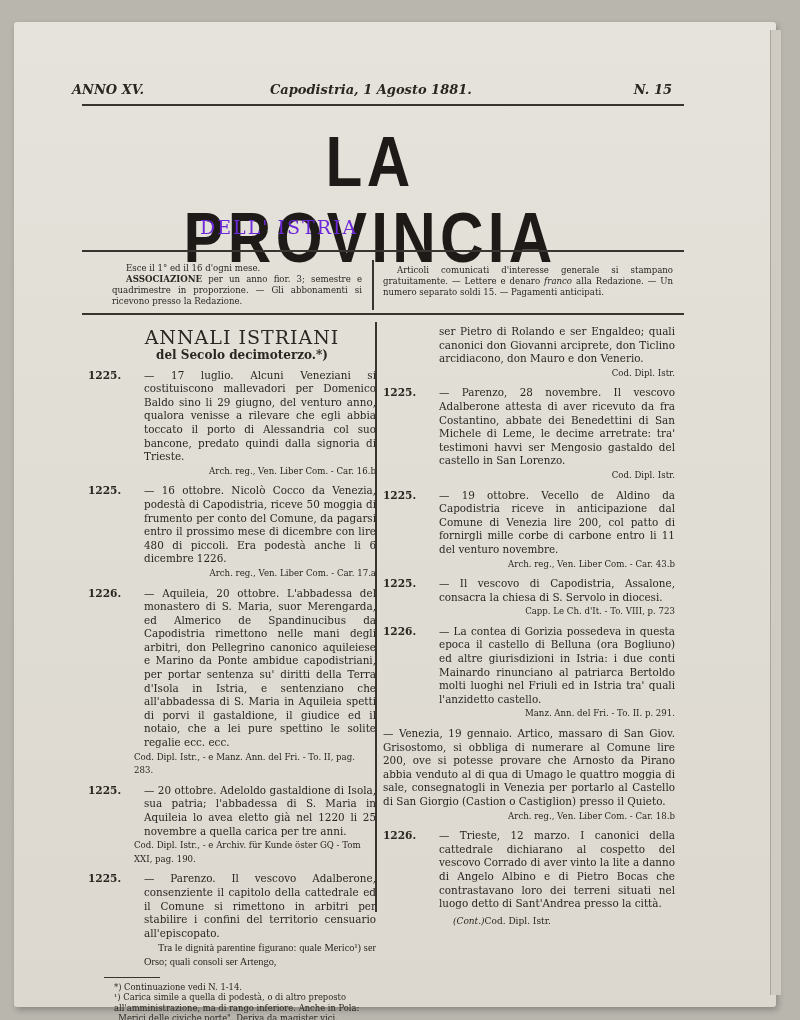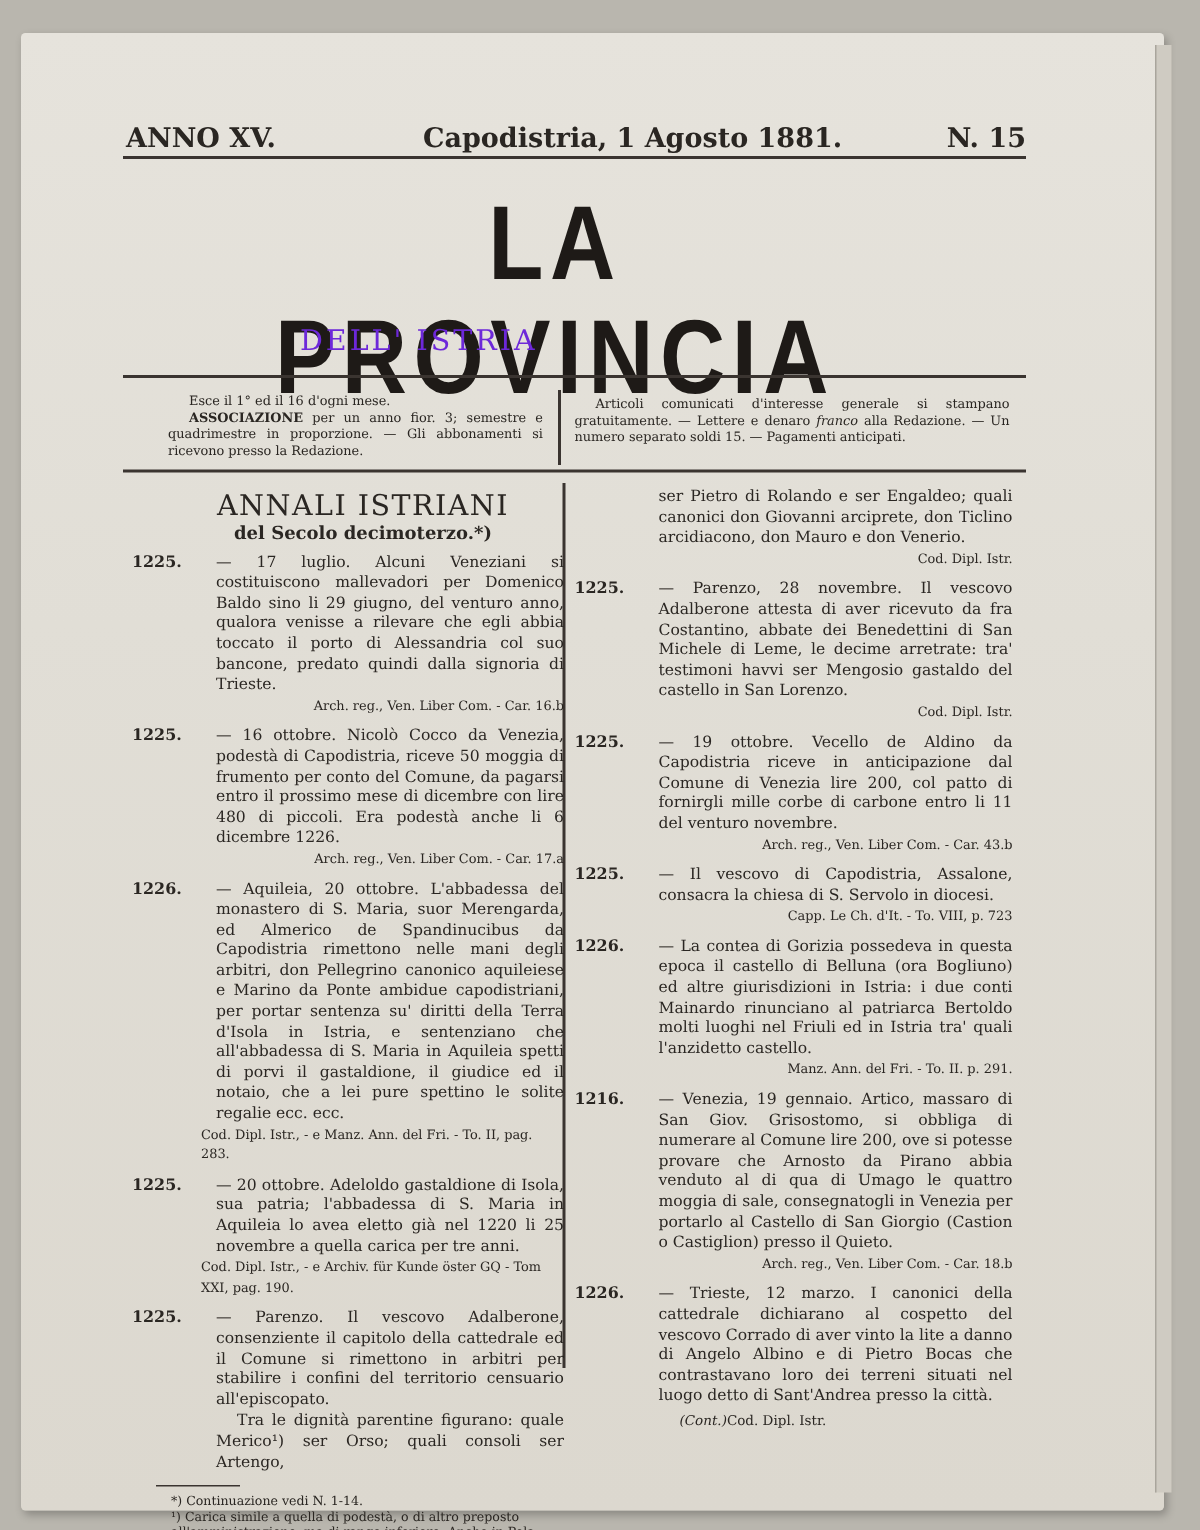--- a/index.html
+++ b/index.html
@@ -14,22 +14,22 @@
     position: absolute; left: 14px; top: 22px; width: 762px; height: 985px;
     background: linear-gradient(180deg, #e6e3dc 0%, #e1ded6 40%, #dcd8cf 100%);
     box-shadow: 2px 3px 6px rgba(0,0,0,0.25);
     border-radius: 3px;
   }
   .page-edge {
     position: absolute; left: 770px; top: 30px; width: 10px; height: 965px;
     background: #cfcbc2; border-left: 1px solid #a9a59c;
   }
   .masthead-top {
-    position: absolute; left: 84px; top: 82px; width: 600px; height: 20px;
-    font-size: 18px; font-weight: bold;
+    position: absolute; left: 72px; top: 82px; width: 600px; height: 20px;
+    font-size: 13px; font-weight: bold; font-style: italic;
   }
   .masthead-top span { position: absolute; top: 0; }
   .m-anno { left: 0; }
   .m-date { left: 198px; }
   .m-num { right: 0; }
   .rule { position: absolute; background: #3a3430; }
   .title {
     position: absolute; left: 130px; top: 124px; width: 480px; text-align: center;
     font-family: "Liberation Sans", sans-serif; font-weight: bold;
     font-size: 70px; letter-spacing: 5px; line-height: 76px;
@@ -60,21 +60,21 @@
   }
   .section-sub {
     text-align: center; font-weight: bold; font-size: 12px; margin-left: 20px; margin-bottom: 6px;
   }
   .entry { display: flex; margin-bottom: 1px; }
   .entry .yr { width: 56px; flex: none; font-weight: bold; font-size: 10.6px; }
   .entry .txt { flex: 1; text-align: justify; }
   .src { text-align: right; font-size: 8.6px; margin: 1px 0 6px 0; }
   .src.center { text-align: left; padding-left: 46px; }
   .para { padding-left: 56px; text-align: justify; }
-  .para.indent-first { text-indent: 14px; }
+  .para.indent-first { text-indent: 14px; font-family: Liberation Serif, serif; }
   .fn-rule { width: 56px; height: 1px; background: #3a3430; margin: 8px 0 4px 16px; }
   .fn-first { padding-left: 26px; font-size: 8.4px; line-height: 10.5px; }
   .foot-row { display: flex; font-size: 9px; padding-left: 70px; margin-top: 4px; }
   i { font-style: italic; }
 </style>
 </head>
 <body>
 
 <div class="page"></div>
 <div class="page-edge"></div>
@@ -164,21 +164,20 @@
   </div>
   <div class="src">Capp. Le Ch. d'It. - To. VIII, p. 723</div>
 
   <div class="entry">
     <span class="yr">1226.</span>
     <span class="txt">— La contea di Gorizia possedeva in questa epoca il castello di Belluna (ora Bogliuno) ed altre giurisdizioni in Istria: i due conti Mainardo rinunciano al patriarca Bertoldo molti luoghi nel Friuli ed in Istria tra' quali l'anzidetto castello.</span>
   </div>
   <div class="src">Manz. Ann. del Fri. - To. II. p. 291.</div>
 
   <div class="entry">
-    <span class="yr">1216.</span>
     <span class="txt">— Venezia, 19 gennaio. Artico, massaro di San Giov. Grisostomo, si obbliga di numerare al Comune lire 200, ove si potesse provare che Arnosto da Pirano abbia venduto al di qua di Umago le quattro moggia di sale, consegnatogli in Venezia per portarlo al Castello di San Giorgio (Castion o Castiglion) presso il Quieto.</span>
   </div>
   <div class="src">Arch. reg., Ven. Liber Com. - Car. 18.b</div>
 
   <div class="entry">
     <span class="yr">1226.</span>
     <span class="txt">— Trieste, 12 marzo. I canonici della cattedrale dichiarano al cospetto del vescovo Corrado di aver vinto la lite a danno di Angelo Albino e di Pietro Bocas che contrastavano loro dei terreni situati nel luogo detto di Sant'Andrea presso la città.</span>
   </div>
   <div class="foot-row">
     <i>(Cont.)</i>

